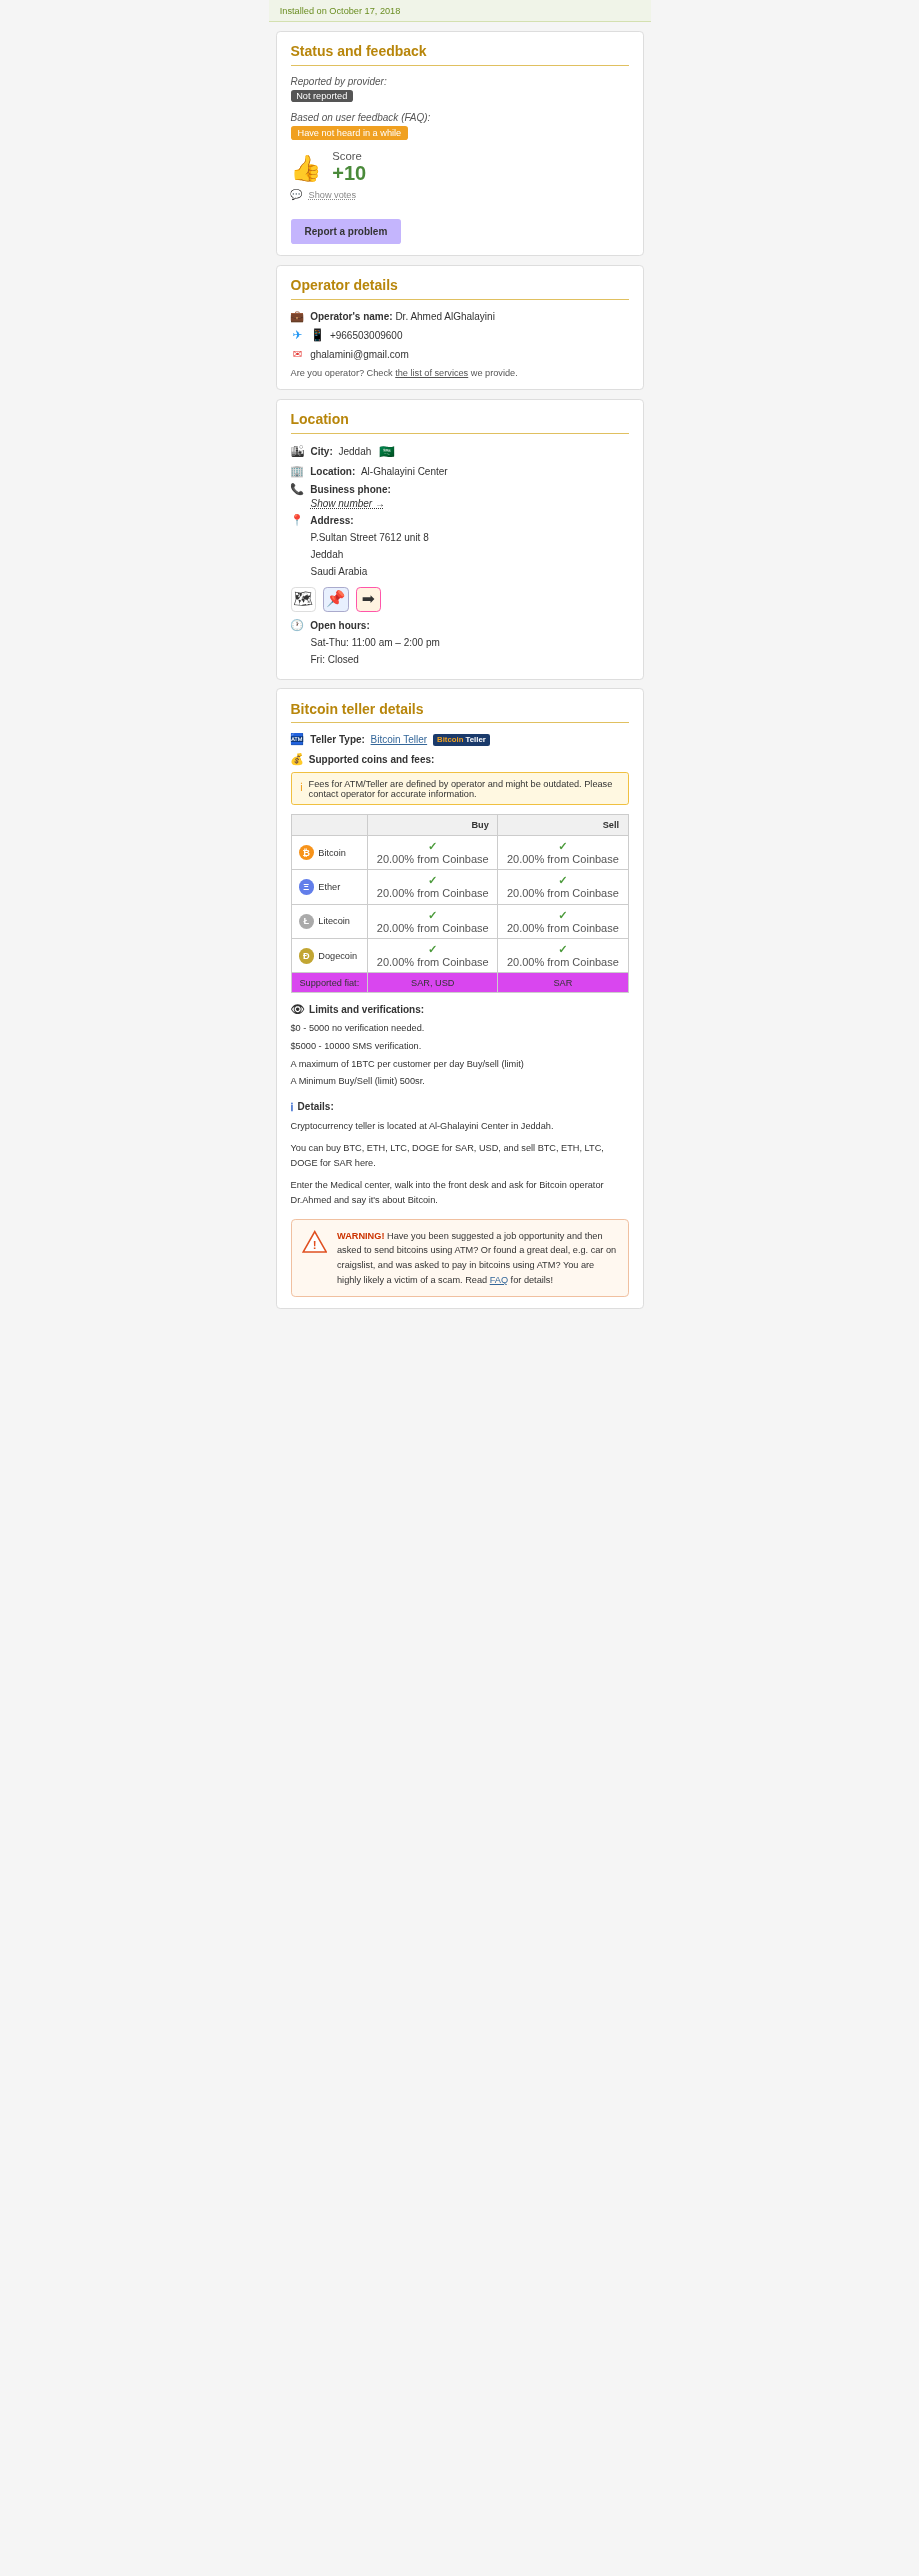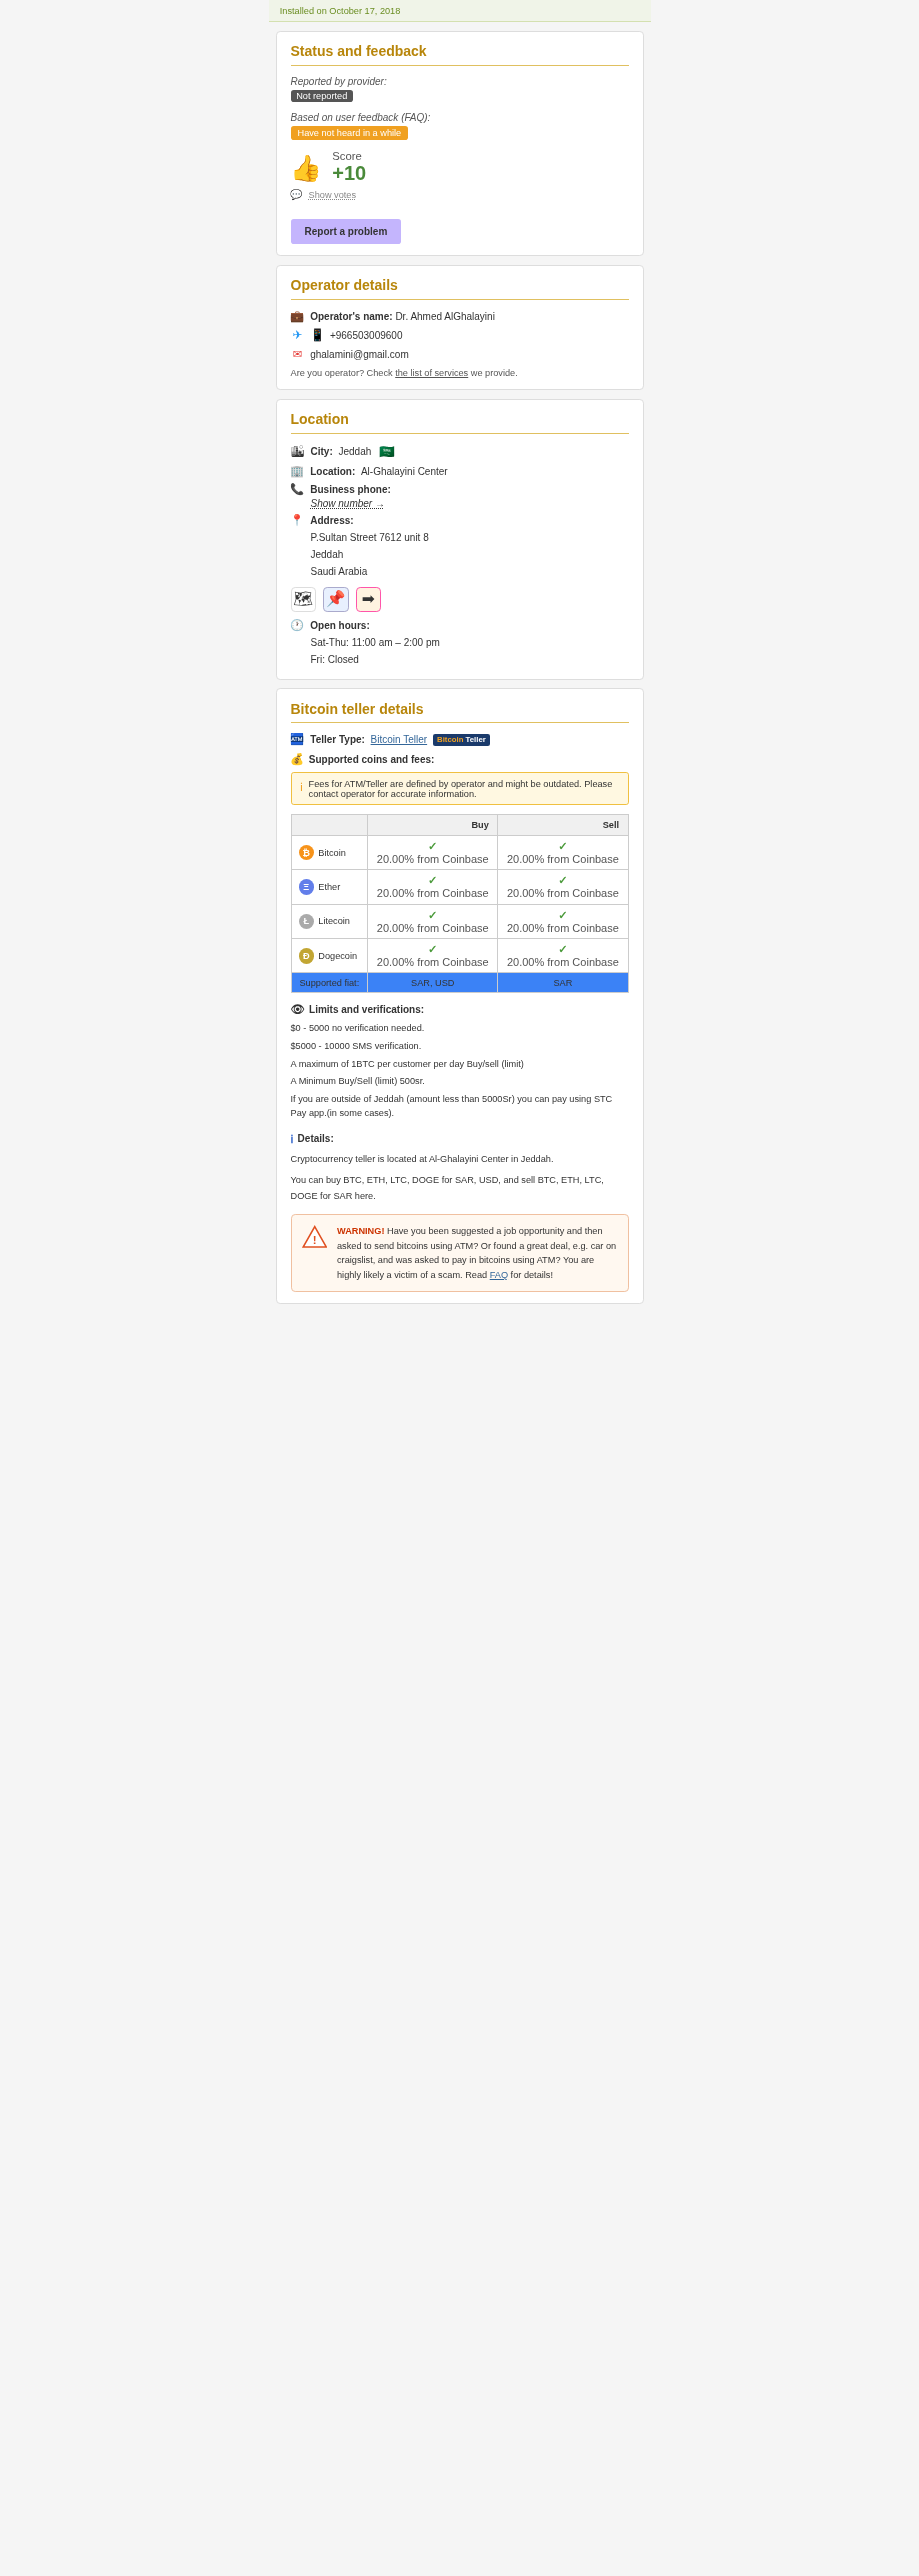--- a/index.html
+++ b/index.html
@@ -215,21 +215,21 @@
       font-size: 9.2px;
       font-weight: bold;
       color: #fff;
     }
     .btc-icon { background: #f7931a; }
     .eth-icon { background: #627eea; }
     .ltc-icon { background: #aaa; }
     .doge-icon { background: #c2a633; }
     .check-green { color: #4a9a3a; font-size: 11.3px; font-weight: bold; }
     .coinbase-label { color: #555; font-size: 11px; text-align: center; }
-    .fiat-row td { background: #3b82f6; font-size: 9.2px; }
+    .fiat-row td { background: #d946ef; font-size: 9.2px; }
     .limits-section { margin-top: 10px; }
     .limits-label {
       font-weight: bold;
       margin-bottom: 5.7px;
       display: flex;
       align-items: center;
       gap: 4.2px;
     }
     .limits-text { font-size: 9.2px; margin-bottom: 2.8px; line-height: 1.6; }
     .details-label {
@@ -486,29 +486,29 @@
 
   <div class="limits-section">
     <div class="limits-label">
       <span style="font-size:11.3px;">👁</span>
       <strong>Limits and verifications:</strong>
     </div>
     <div class="limits-text">$0 - 5000 no verification needed.</div>
     <div class="limits-text">$5000 - 10000 SMS verification.</div>
     <div class="limits-text">A maximum of 1BTC per customer per day Buy/sell (limit)</div>
     <div class="limits-text">A Minimum Buy/Sell (limit) 500sr.</div>
-    <div class="limits-text">If you are outside of Jeddah (amount less than 5000Sr) you can pay using STC Pay app.(in some cases).</div>
   </div>
 
   <div class="details-label">
     <span style="font-size:11.3px; color:#3366cc;">ℹ</span>
     <strong>Details:</strong>
   </div>
   <div class="details-text">Cryptocurrency teller is located at Al-Ghalayini Center in Jeddah.</div>
   <div class="details-text">You can buy BTC, ETH, LTC, DOGE for SAR, USD, and sell BTC, ETH, LTC, DOGE for SAR here.</div>
+  <div class="details-text">Enter the Medical center, walk into the front desk and ask for Bitcoin operator Dr.Ahmed and say it's about Bitcoin.</div>
 
   <div class="warning-box">
     <svg class="warning-triangle" viewBox="0 0 40 36" xmlns="http://www.w3.org/2000/svg" style="font-size:14px">
       <polygon points="20,2 38,34 2,34" fill="white" stroke="#e05020" stroke-width="2.5"></polygon>
       <text x="20" y="29" text-anchor="middle" font-size="18" fill="#e05020" font-weight="bold">!</text>
     </svg>
     <div class="warning-text">
       <strong>WARNING!</strong> <span>Have you been suggested a job opportunity and then asked to send bitcoins using ATM? Or found a great deal, e.g. car on craigslist, and was asked to pay in bitcoins using ATM? You are highly likely a victim of a scam. Read </span><a class="faq-link">FAQ</a><span> for details!</span>
     </div>
   </div>

